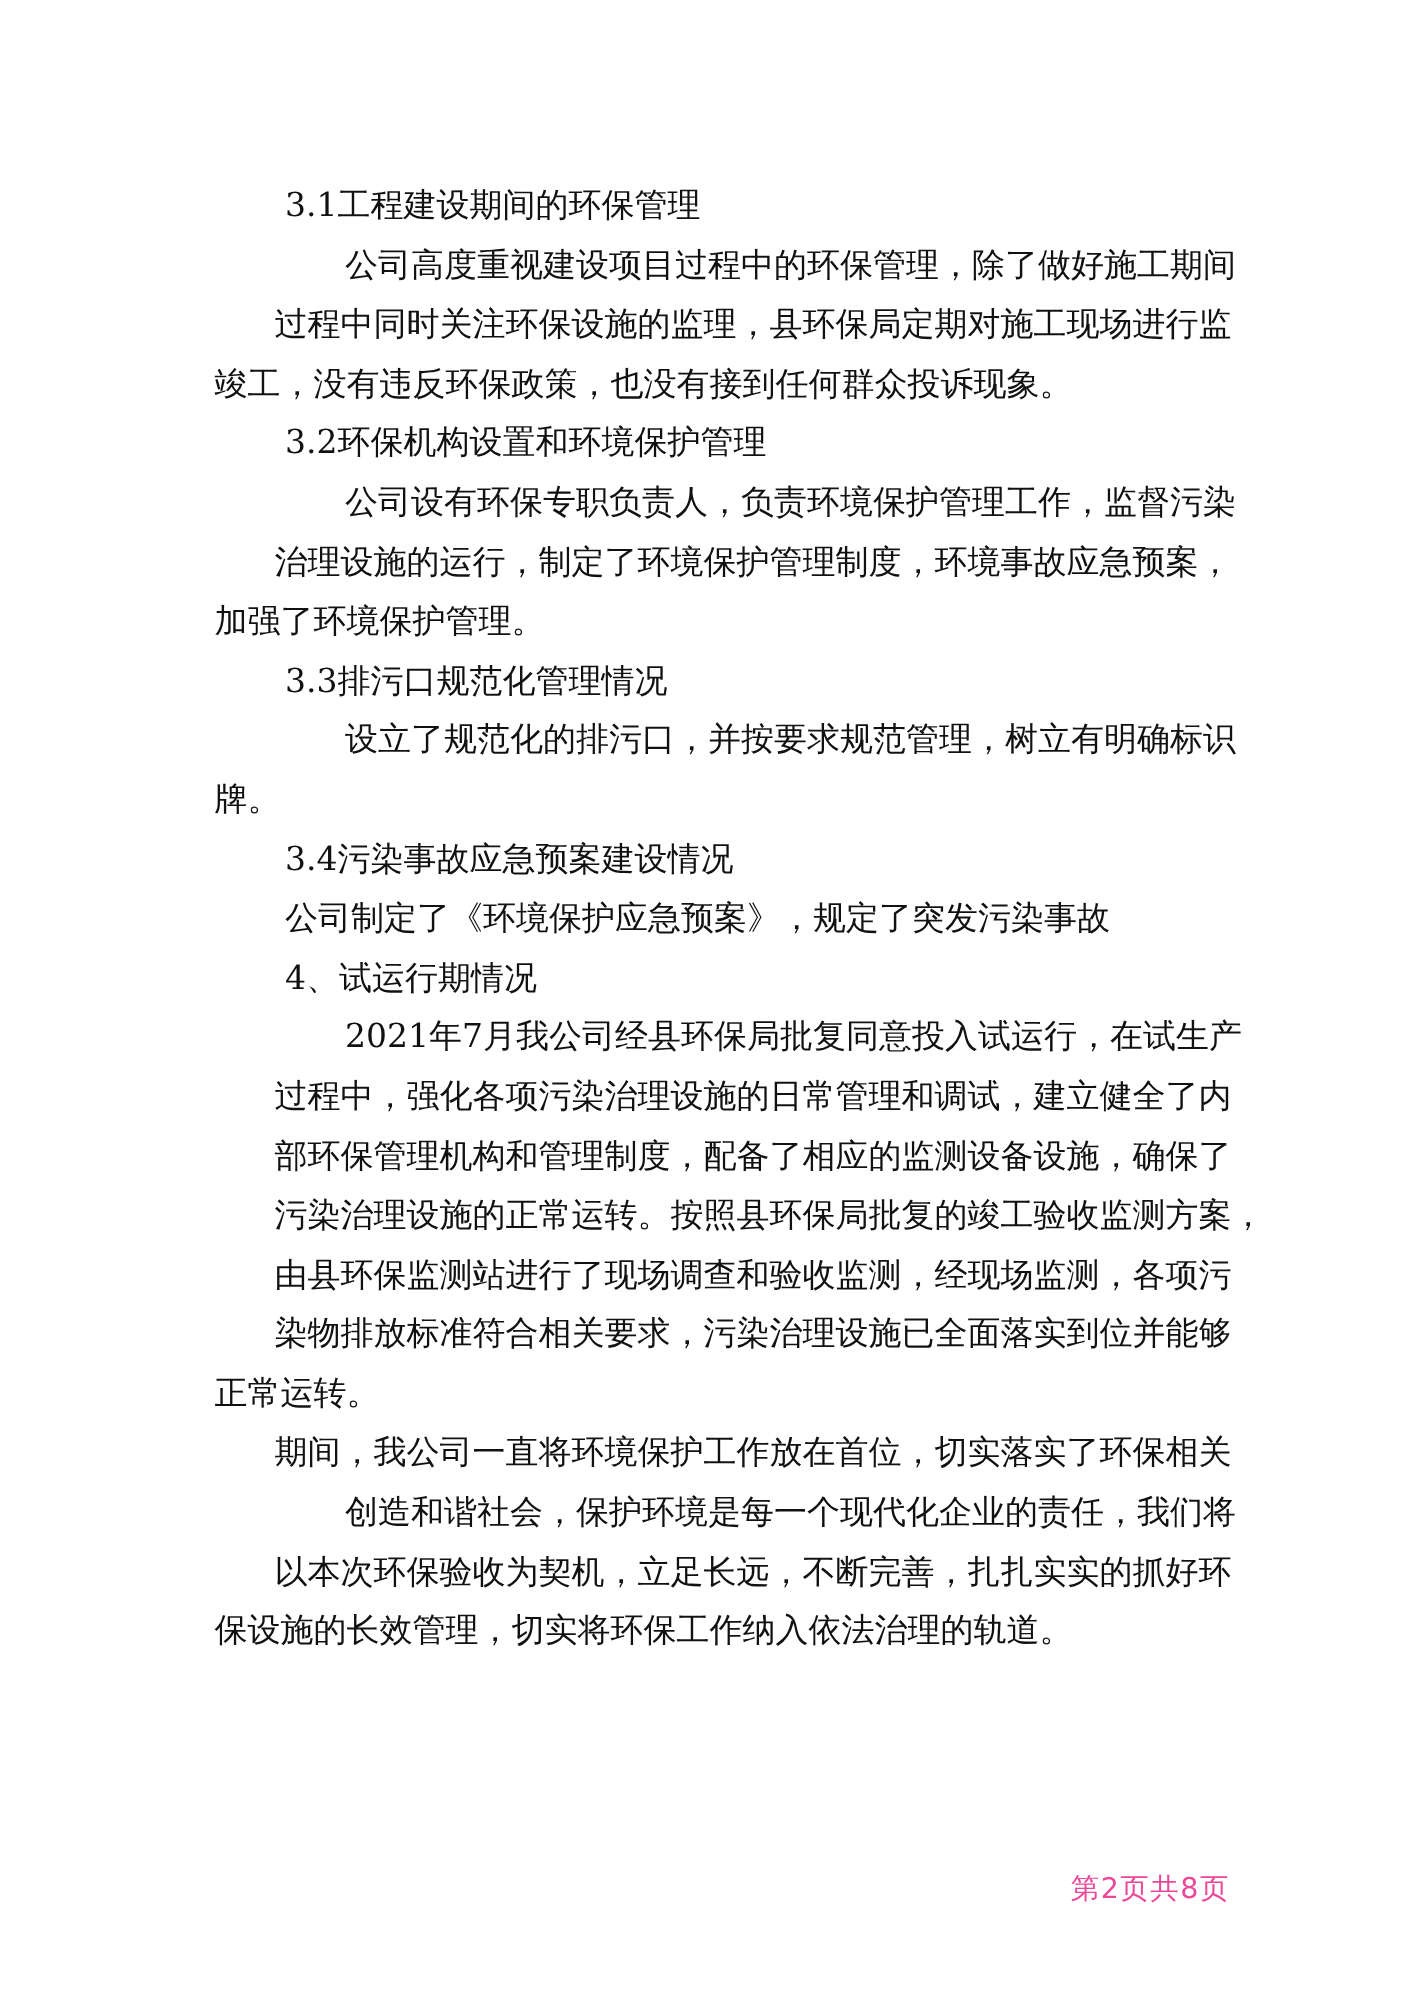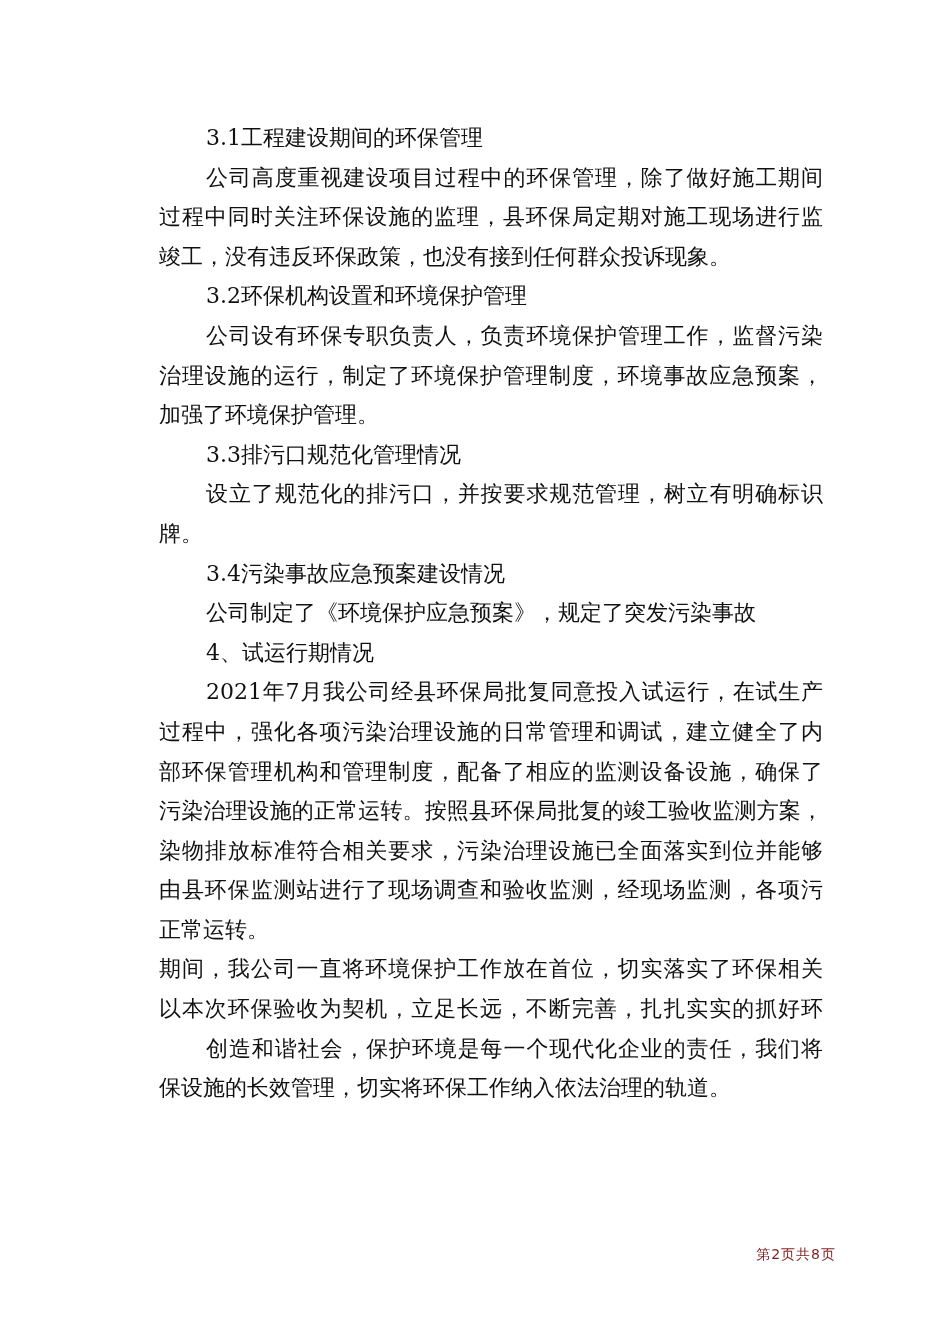--- a/index.html
+++ b/index.html
@@ -10,21 +10,21 @@
     body {
       width: 950px;
       height: 1344px;
       position: relative;
       overflow: hidden;
       font-family: "DejaVu Serif", "Liberation Serif", serif;
       color: #111111;
     }
     .page {
       position: absolute;
-      left: 16px;
+      left: 0;
       top: 0;
       width: 842px;
       height: 1344px;
       background: #ffffff;
     }
     .body-text {
       position: absolute;
       left: 143px;
       top: 118px;
       width: 664px;
@@ -34,30 +34,31 @@
       line-height: 39.6px;
       font-size: 22px;
       white-space: nowrap;
       letter-spacing: 0;
     }
     .indent-heading { padding-left: 47px; }
     .indent-para { padding-left: 47px; }
     .justify {
       text-align: justify;
       text-align-last: justify;
+      margin-left: 40px;
     }
     .footer {
       position: absolute;
       left: 700px;
       top: 1246px;
       width: 120px;
       text-align: right;
-      font-size: 14px;
+      font-size: 19px;
       font-family: "DejaVu Sans", "Liberation Sans", sans-serif;
-      color: #7f1d1d;
+      color: #ec4899;
       letter-spacing: 1px;
     }
   </style>
 </head>
 <body>
 
 <div class="page">
   <div class="body-text">
 
     <div class="line indent-heading">3.1工程建设期间的环保管理</div>
@@ -75,26 +76,26 @@
     <div class="line">牌。</div>
 
     <div class="line indent-heading">3.4污染事故应急预案建设情况</div>
     <div class="line indent-para">公司制定了《环境保护应急预案》，规定了突发污染事故</div>
 
     <div class="line indent-heading">4、试运行期情况</div>
     <div class="line indent-para justify">2021年7月我公司经县环保局批复同意投入试运行，在试生产</div>
     <div class="line justify">过程中，强化各项污染治理设施的日常管理和调试，建立健全了内</div>
     <div class="line justify">部环保管理机构和管理制度，配备了相应的监测设备设施，确保了</div>
     <div class="line justify">污染治理设施的正常运转。按照县环保局批复的竣工验收监测方案，</div>
+    <div class="line justify">由县环保监测站进行了现场调查和验收监测，经现场监测，各项污</div>
     <div class="line justify">染物排放标准符合相关要求，污染治理设施已全面落实到位并能够</div>
-    <div class="line justify">由县环保监测站进行了现场调查和验收监测，经现场监测，各项污</div>
     <div class="line">正常运转。</div>
 
     <div class="line justify">期间，我公司一直将环境保护工作放在首位，切实落实了环保相关</div>
 
+    <div class="line indent-para justify">创造和谐社会，保护环境是每一个现代化企业的责任，我们将</div>
     <div class="line justify">以本次环保验收为契机，立足长远，不断完善，扎扎实实的抓好环</div>
-    <div class="line indent-para justify">创造和谐社会，保护环境是每一个现代化企业的责任，我们将</div>
     <div class="line">保设施的长效管理，切实将环保工作纳入依法治理的轨道。</div>
 
   </div>
 
   <div class="footer">第2页共8页</div>
 </div>
 
 </body></html>

